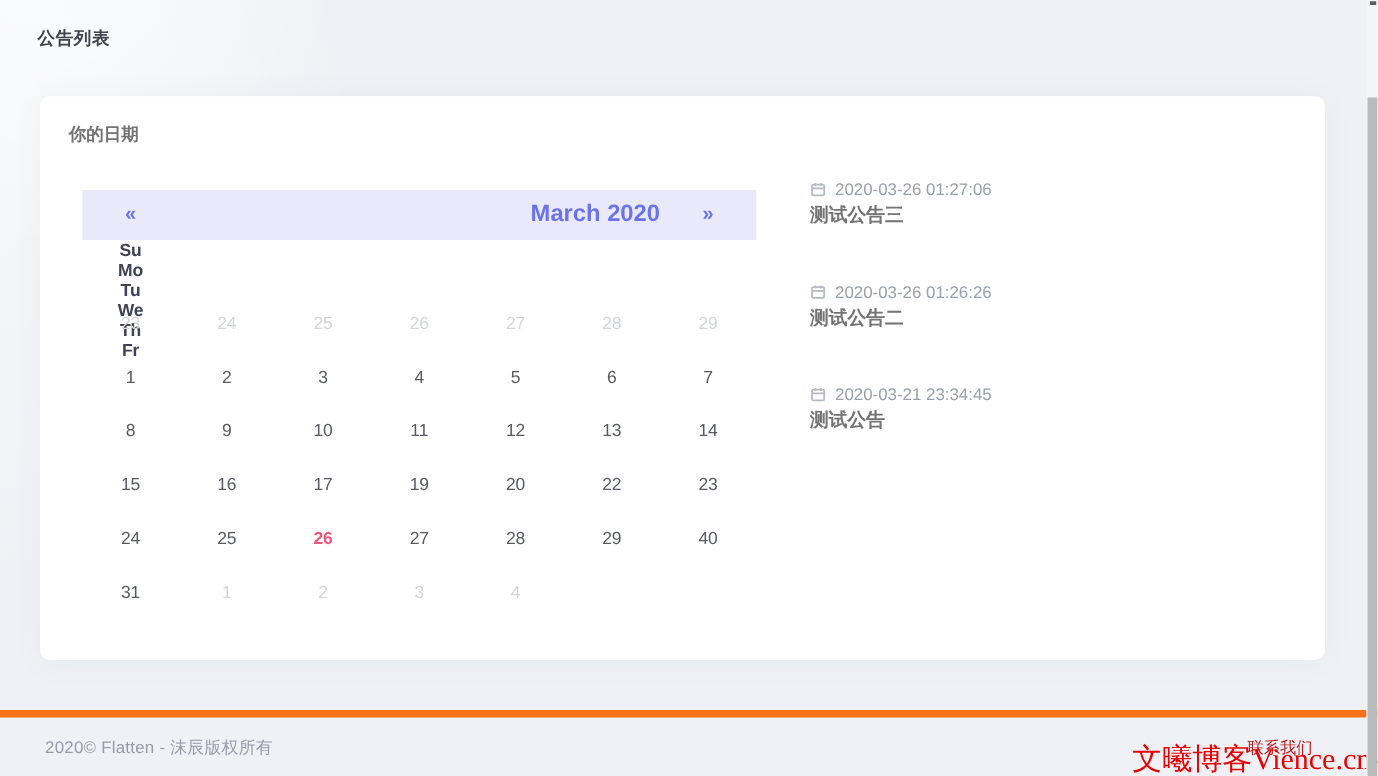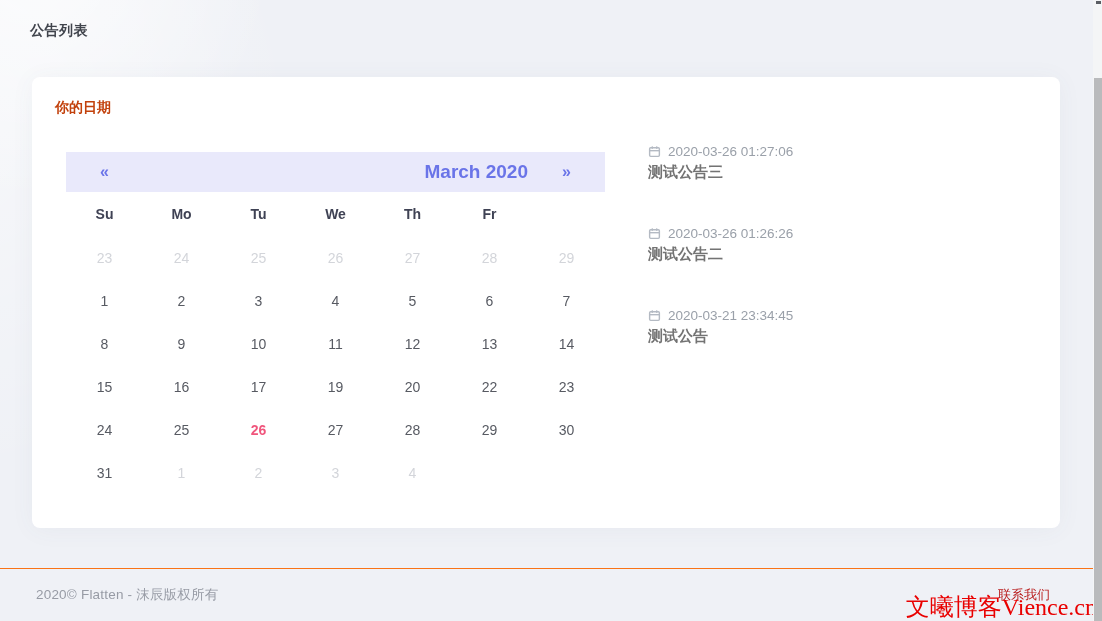--- a/index.html
+++ b/index.html
@@ -22,39 +22,39 @@
 
   .card {
     position: absolute; left: 32px; top: 77px;
     width: 1028px; height: 451px;
     background: #ffffff; border-radius: 8px;
     box-shadow: 0 2px 24px rgba(80,90,120,0.05);
   }
 
   .card-title {
     position: absolute; left: 23px; top: 22px;
-    font-size: 14px; font-weight: 700; color: #c2410c;
+    font-size: 14px; font-weight: 700; color: #737373;
   }
 
   
   .calendar {
     position: absolute; left: 34px; top: 75px; width: 539px;
   }
   .cal-header {
     height: 40px; background: #e9e9fb; display: flex; align-items: center;
     color: #6a74e8;
   }
   .cal-nav {
     width: 77px; text-align: center; font-size: 16px; font-weight: 700;
     cursor: pointer; user-select: none;
   }
   .cal-month {
     flex: 1; text-align: right; font-size: 19px; font-weight: 700;
   }
-  .cal-weekdays { display: flex; height: 44px; }
+  .cal-weekdays { display: flex; height: 44px; flex-direction: column; }
   .cal-weekday {
     width: 77px; display: flex; align-items: center; justify-content: center;
     font-size: 14px; font-weight: 700; color: #3f4254;
   }
   .cal-grid { display: flex; flex-wrap: wrap; width: 539px; }
   .cal-cell {
     width: 77px; height: 43px; display: flex; align-items: center; justify-content: center;
     font-size: 14px; color: #575a62; cursor: pointer;
   }
   .cal-cell.muted { color: #d3d5da; }
@@ -70,21 +70,21 @@
   .a-date svg { display: block; }
   .a-link {
     position: absolute; left: 0; top: 22px;
     font-size: 15px; font-weight: 600; color: #737373;
     text-decoration: none; cursor: pointer;
   }
 
   
   .footer {
     position: absolute; left: 0; top: 568px; width: 1102px; height: 53px;
-    border-top: 1px solid #f97316;
+    border-top: 6px solid #f97316;
     display: flex; align-items: center; justify-content: space-between;
     padding: 0 52px 0 36px;
   }
   .footer-copy { font-size: 13.5px; color: #979ba5; letter-spacing: 0.2px; }
   .footer-contact { font-size: 13px; color: #b91c1c; text-decoration: none; cursor: pointer; }
 
   
   .watermark {
     position: absolute; right: -3px; bottom: -2px;
     font-family: "Liberation Serif", "DejaVu Serif", serif;
@@ -156,21 +156,21 @@
         <div class="cal-cell">19</div>
         <div class="cal-cell">20</div>
         <div class="cal-cell">22</div>
         <div class="cal-cell">23</div>
         <div class="cal-cell">24</div>
         <div class="cal-cell">25</div>
         <div class="cal-cell today">26</div>
         <div class="cal-cell">27</div>
         <div class="cal-cell">28</div>
         <div class="cal-cell">29</div>
-        <div class="cal-cell">30</div>
+        <div class="cal-cell">40</div>
         <div class="cal-cell">31</div>
         <div class="cal-cell muted">1</div>
         <div class="cal-cell muted">2</div>
         <div class="cal-cell muted">3</div>
         <div class="cal-cell muted">4</div>
       </div>
   </div>
 
   <div class="announcements">
   <div class="announcement">

